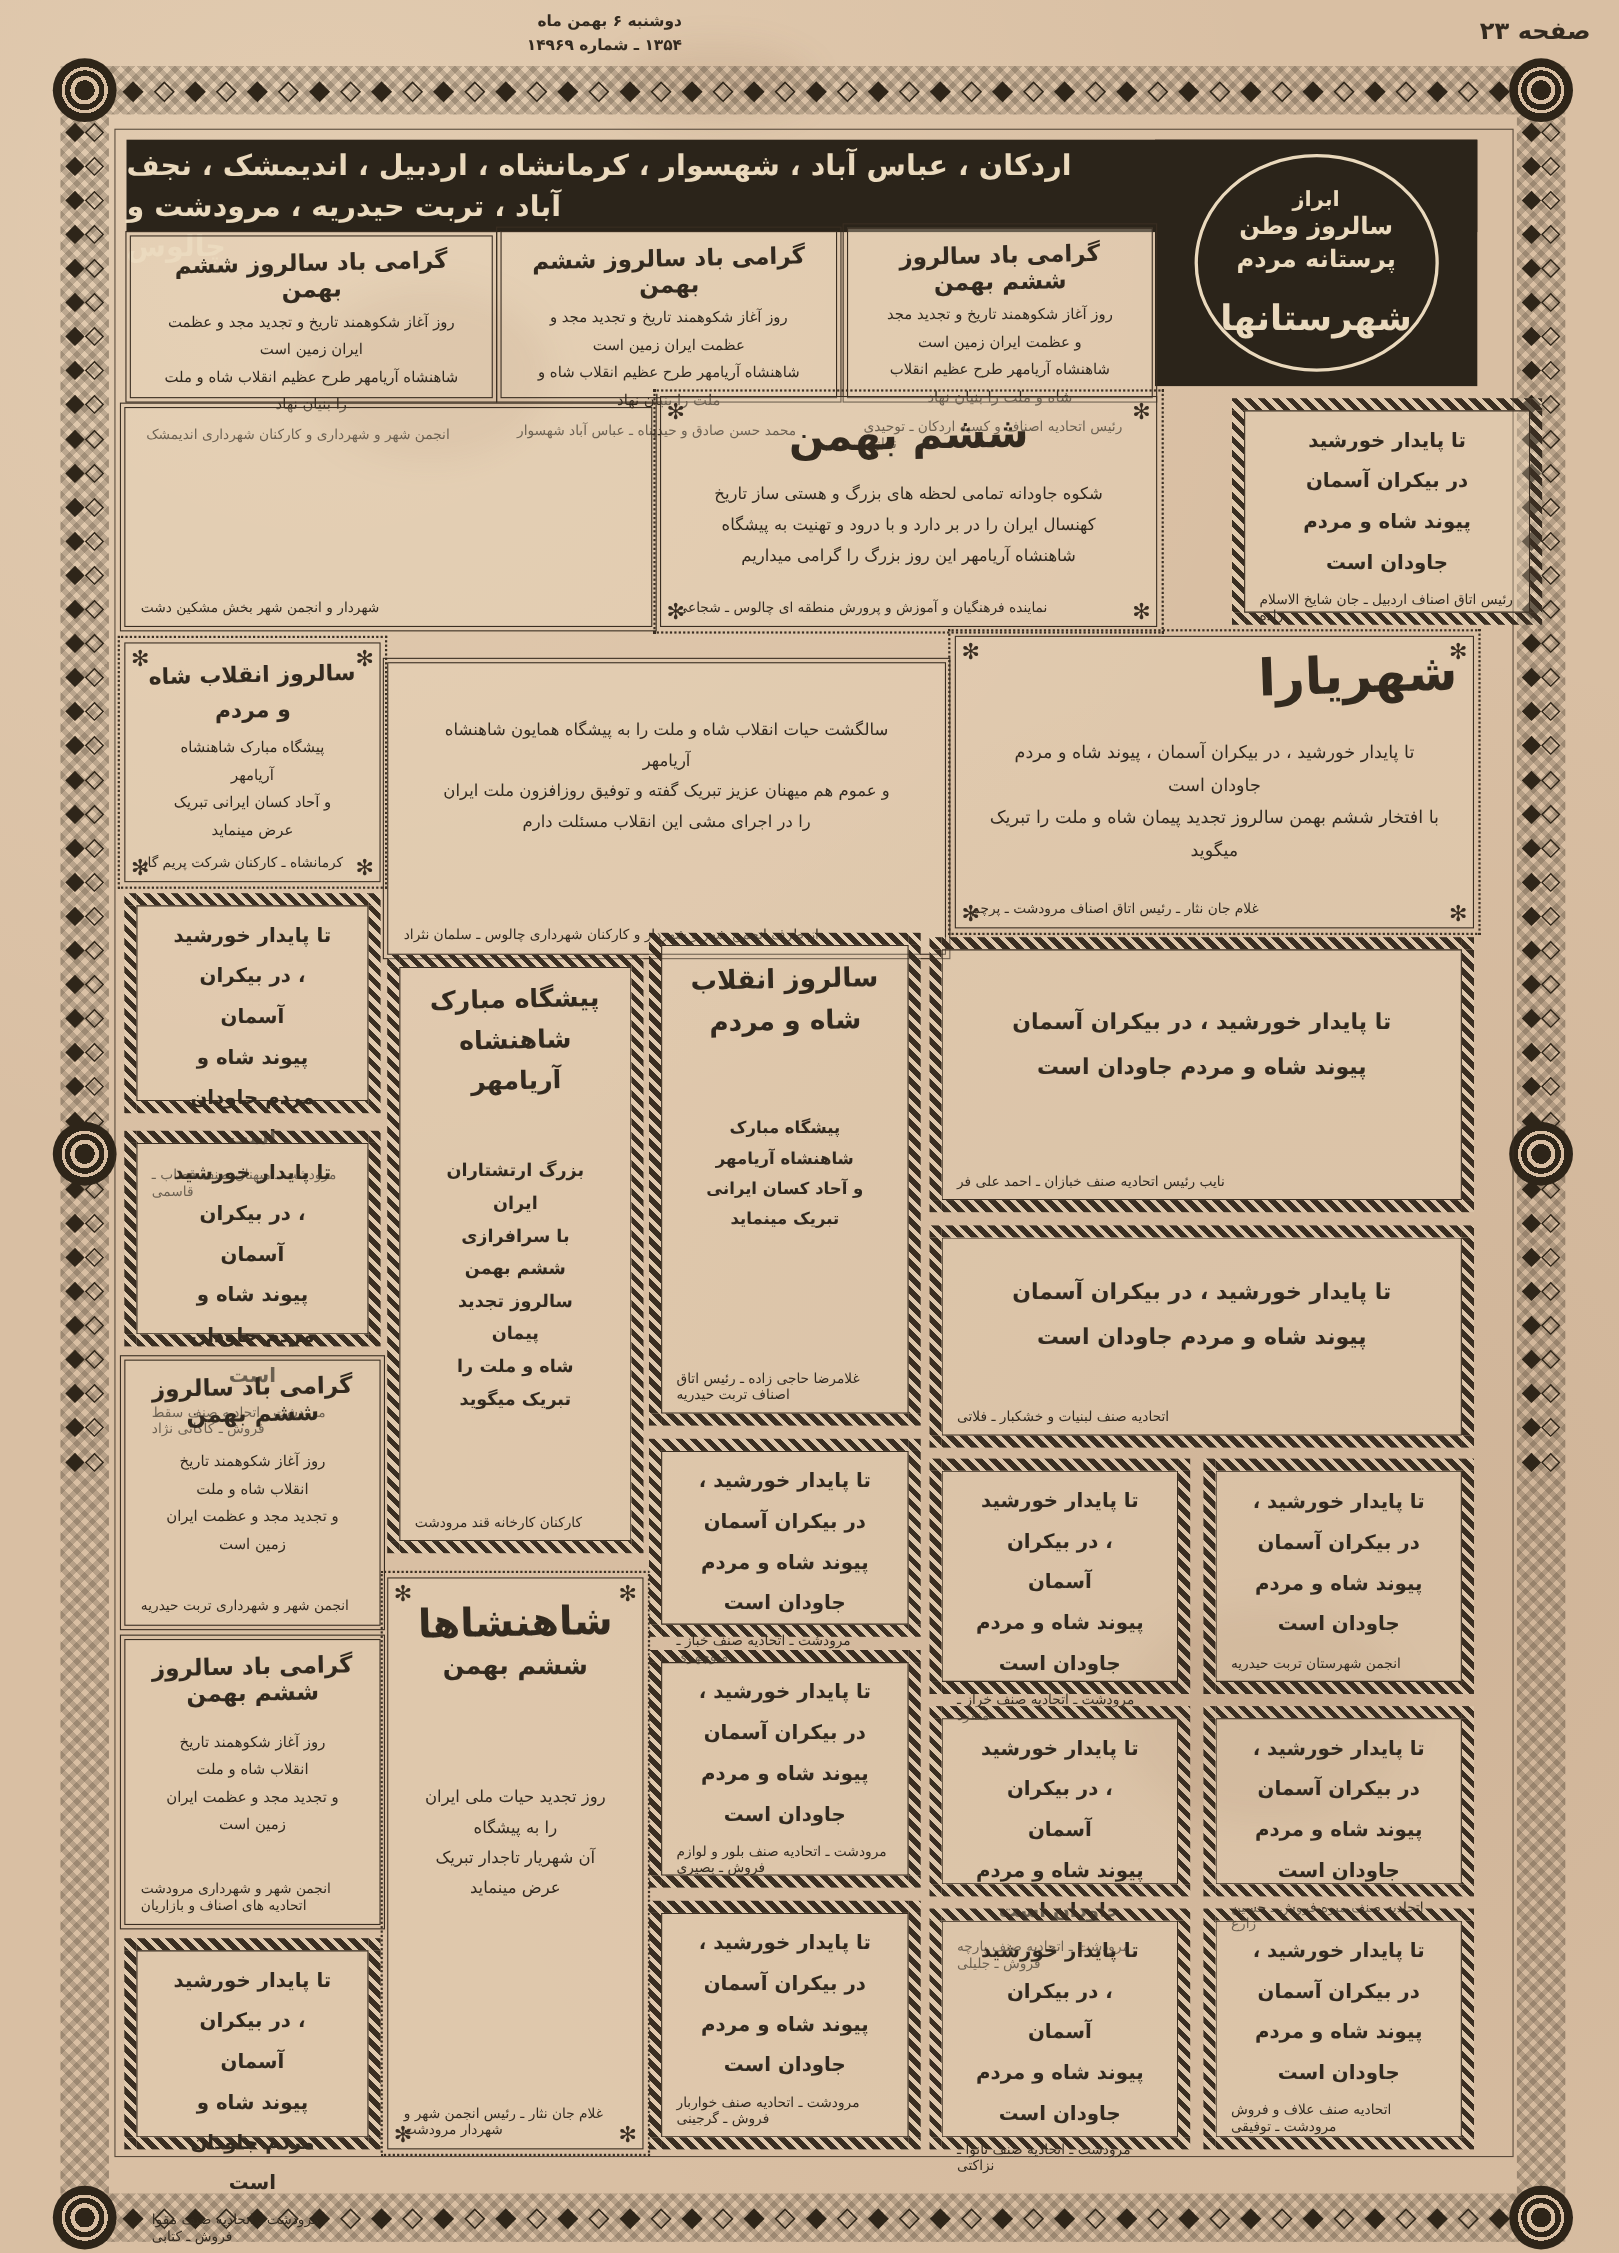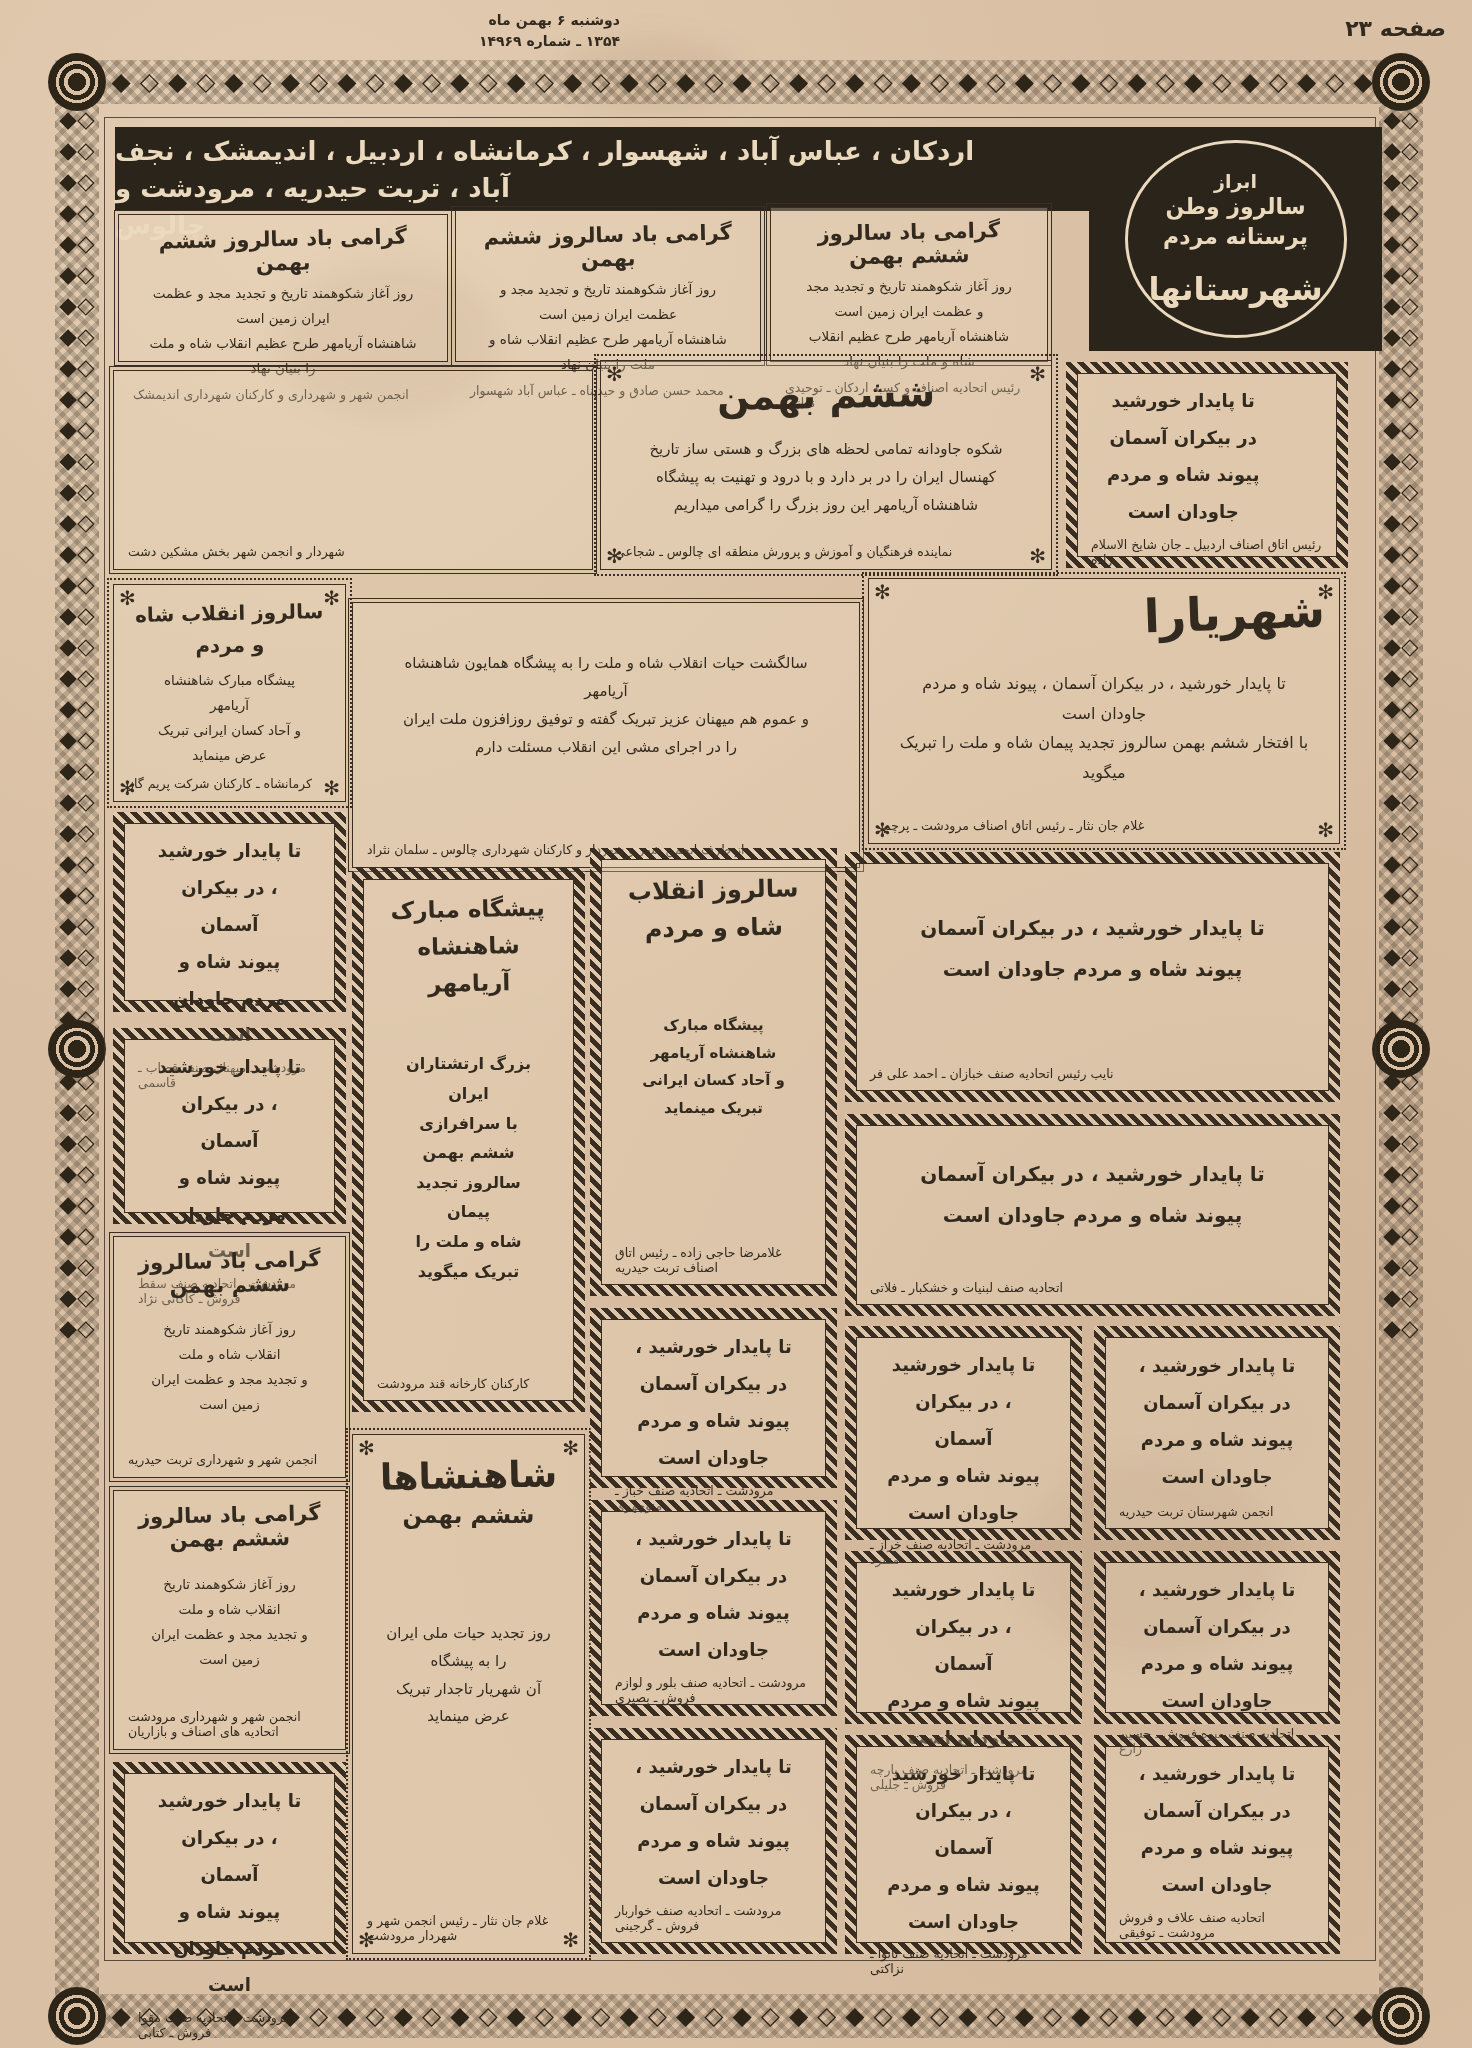--- a/index.html
+++ b/index.html
@@ -39,21 +39,21 @@
     background:radial-gradient(circle,#2e2519 0 9px,#d9bfa3 9px 13px,#2e2519 13px 18px,#d9bfa3 18px 21px,#2e2519 21px 29px);}
   #medal-tl{top:-7px;left:-7px;} #medal-tr{top:-7px;right:-7px;}
   #medal-bl{bottom:-7px;left:-7px;} #medal-br{bottom:-7px;right:-7px;}
   #medal-ml{top:calc(50% - 29px);left:-7px;} #medal-mr{top:calc(50% - 29px);right:-7px;}
   #inner-line{position:absolute;left:104px;top:117px;width:1270px;height:1842px;border:1px solid rgba(58,46,34,.8);pointer-events:none;}
 
   
   #banner-strip{position:absolute;left:115px;top:127px;width:1228px;height:84px;background:#2b241a;}
   #banner-cities{position:absolute;left:115px;top:129px;width:925px;direction:rtl;text-align:left;
     color:#ead9bd;font-weight:bold;font-size:26px;line-height:1.42;white-space:pre-line;padding:4px 16px 0 0;box-sizing:border-box;}
-  #badge{position:absolute;left:1089px;top:127px;width:293px;height:224px;background:#2b241a;display:flex;align-items:center;justify-content:center;}
+  #badge{position:absolute;left:1050px;top:127px;width:293px;height:224px;background:#2b241a;display:flex;align-items:center;justify-content:center;}
   #badge-circle{width:216px;height:192px;border:3px solid #ead9bd;border-radius:50%;display:flex;flex-direction:column;align-items:center;justify-content:center;color:#ead9bd;direction:rtl;text-align:center;}
   #badge-circle .bl1{font-size:19px;font-weight:bold;}
   #badge-circle .bl2,#badge-circle .bl3{font-size:22px;font-weight:bold;line-height:1.35;}
   #badge-circle .bl4{font-size:32px;font-weight:bold;margin-top:18px;}
 
   
   .ad{position:absolute;display:flex;flex-direction:column;box-sizing:border-box;
     padding:10px 14px;direction:rtl;background:rgba(238,222,196,.30);}
   .v-plain{border:1px solid #3a2e22;outline:1px solid #3a2e22;outline-offset:3px;}
   .v-flower{border:1px solid #3a2e22;outline:2px dotted #3a2e22;outline-offset:4px;}
@@ -82,21 +82,21 @@
   #ad-q .b{font-size:15px;font-weight:bold;}
   #ad-g .t{font-size:20px;line-height:1.6;}
   #ad-h .b{font-size:15px;}
   #ad-f .b{font-size:16px;font-weight:bold;}
   #ad-u .b,#ad-v .b{font-size:20px;}
 
   
   #ad-a{left:770px;top:207px;width:278px;height:155px;}
   #ad-b{left:455px;top:210px;width:306px;height:152px;}
   #ad-c{left:118px;top:214px;width:330px;height:148px;}
-  #ad-d{left:1066px;top:362px;width:282px;height:206px;align-items:flex-end;}
+  #ad-d{left:1120px;top:362px;width:282px;height:206px;}
   #ad-e{left:600px;top:360px;width:452px;height:210px;}
   #ad-f{left:113px;top:370px;width:480px;height:200px;}
   #ad-g{left:113px;top:584px;width:233px;height:218px;}
   #ad-h{left:352px;top:602px;width:508px;height:266px;align-items:flex-end;}
   #ad-i{left:868px;top:578px;width:472px;height:266px;}
   #ad-j{left:113px;top:812px;width:233px;height:200px;}
   #ad-k{left:113px;top:1028px;width:233px;height:196px;}
   #ad-l{left:113px;top:1236px;width:233px;height:242px;}
   #ad-m{left:113px;top:1490px;width:233px;height:260px;}
   #ad-n{left:113px;top:1762px;width:233px;height:192px;}

